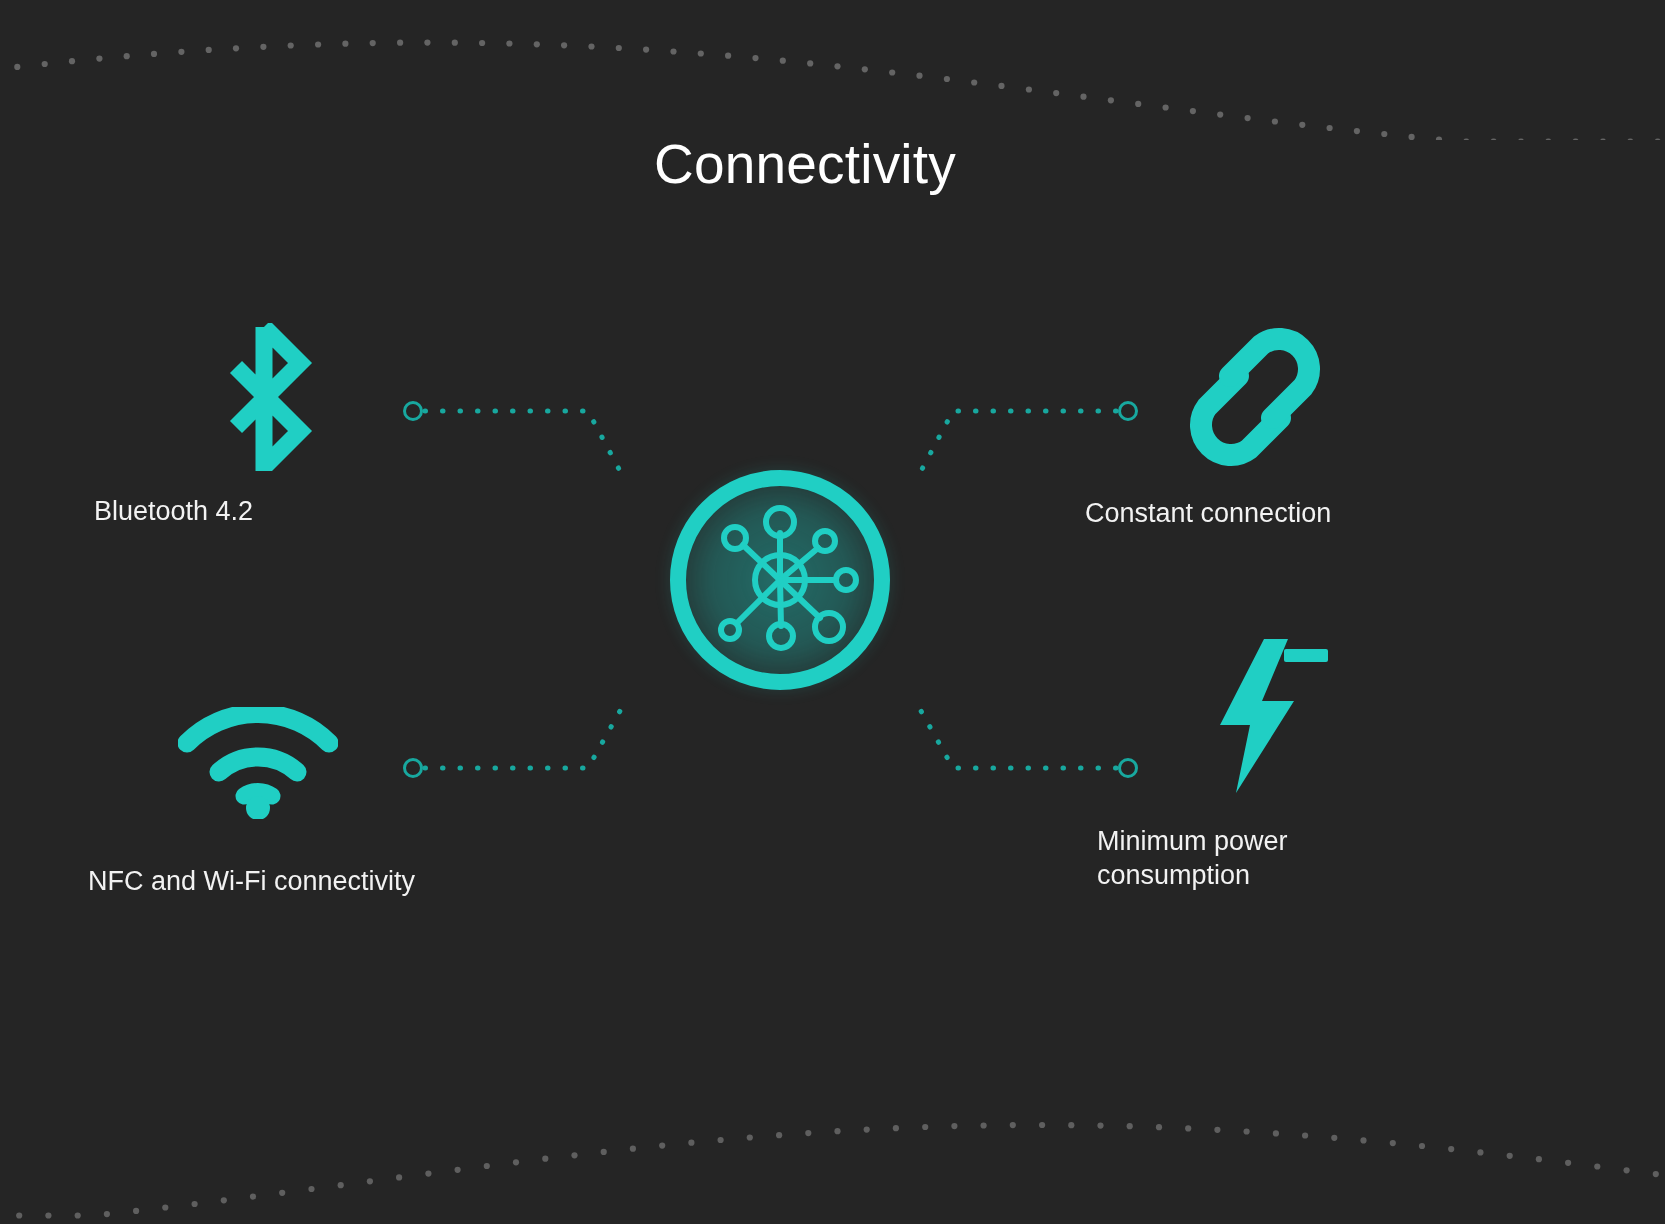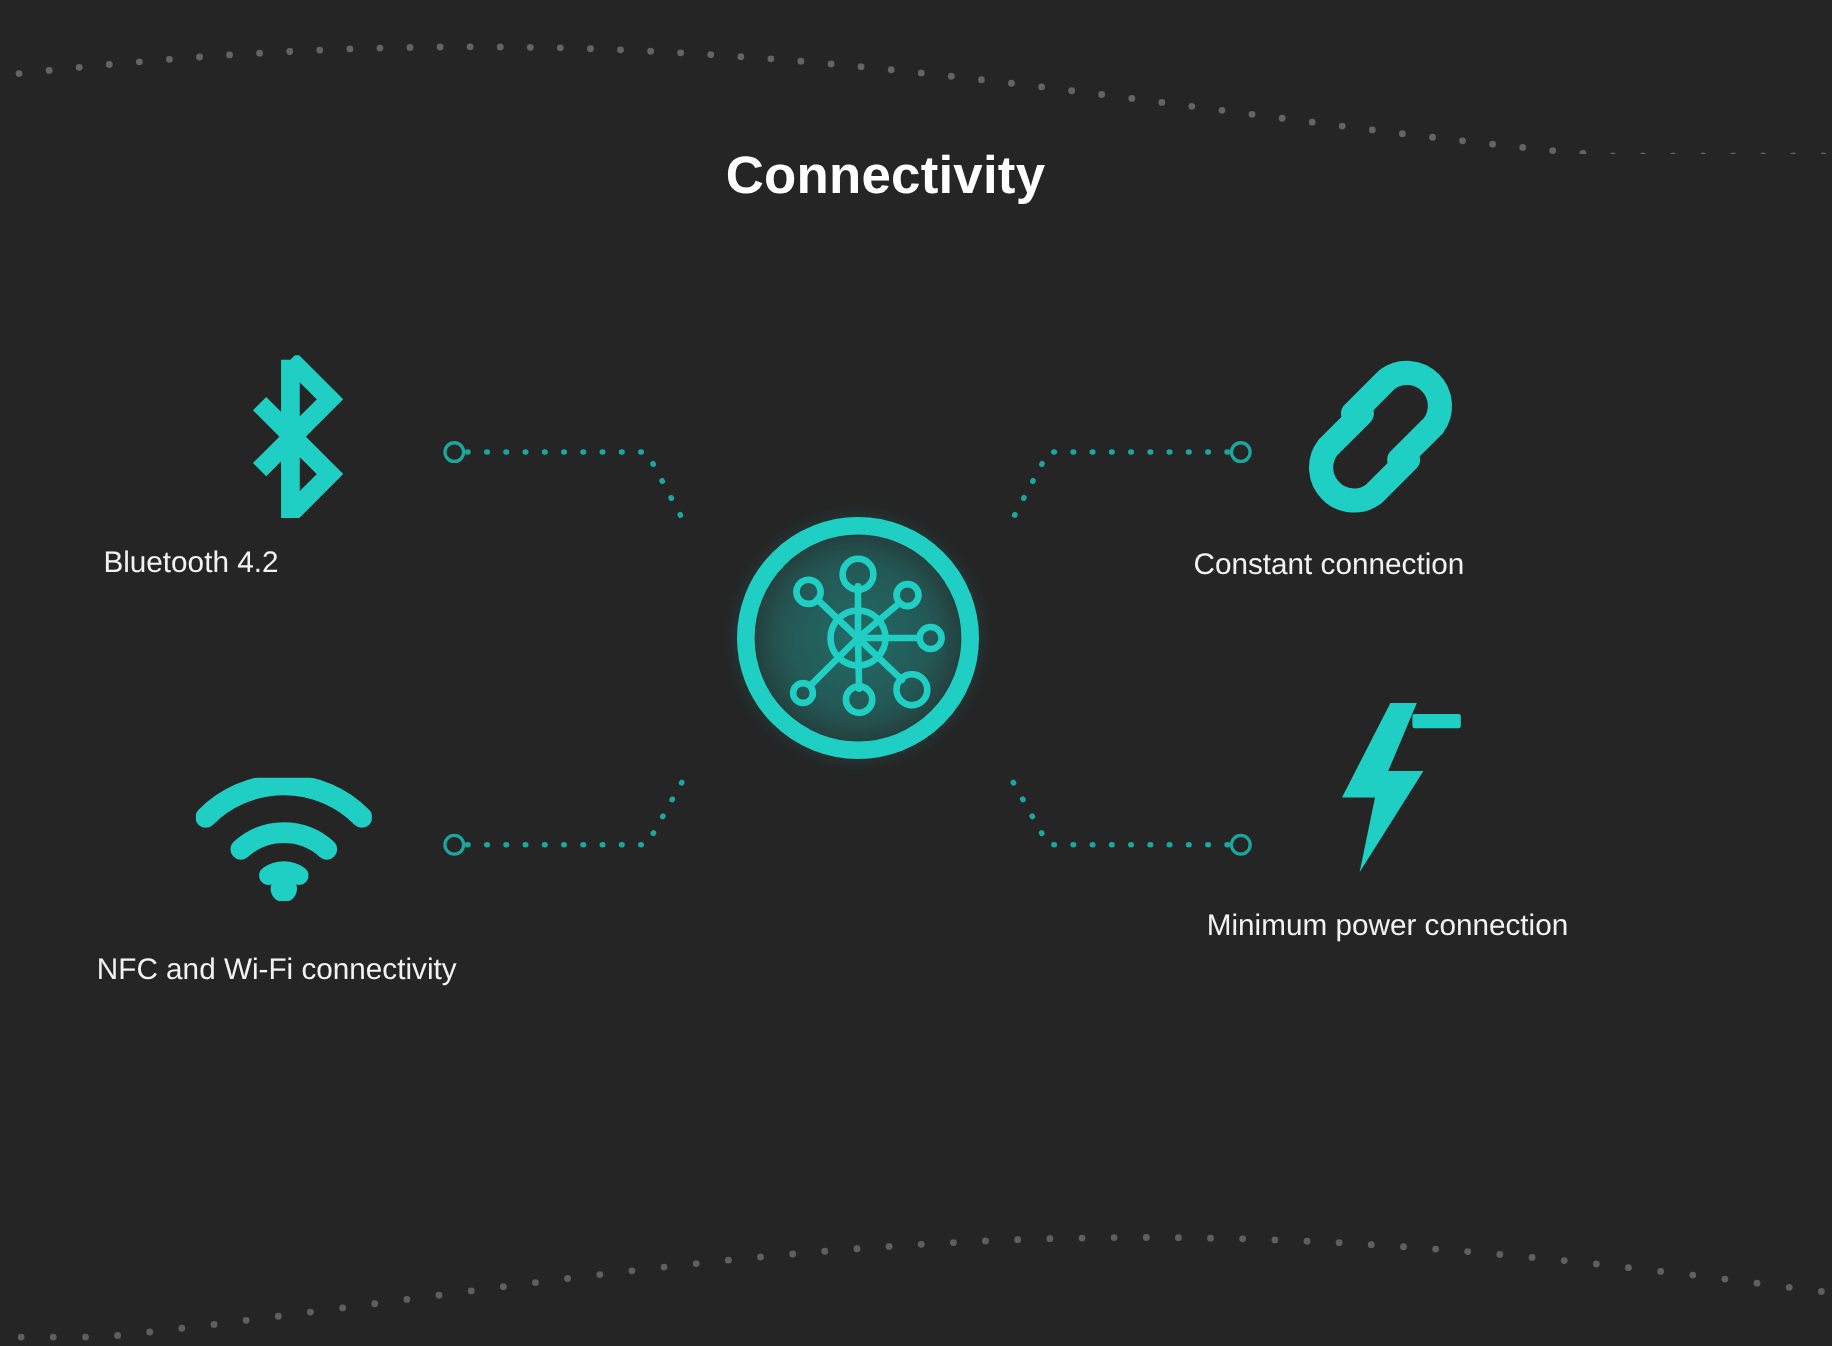--- a/index.html
+++ b/index.html
@@ -27,22 +27,22 @@
   .wave-bottom { bottom: -24px; }
 
   
   #title {
     position: absolute;
     top: 132px;
     left: 0;
     width: 1610px;
     text-align: center;
     color: #ffffff;
-    font-size: 48px;
-    font-weight: bold;
+    font-size: 55px;
+    font-weight: normal;
     letter-spacing: 0.2px;
   }
 
   
   #hub {
     position: absolute;
     left: 650px;
     top: 450px;
     width: 260px;
     height: 260px;
@@ -321,16 +321,16 @@
     <div class="item-label">Constant connection</div>
   </div>
 
   <div class="item" id="item-power">
     <div class="item-icon">
       <svg width="130" height="165" viewBox="0 0 130 165">
         <path d="M 62 6 L 18 92 L 48 92 L 34 160 L 92 68 L 60 68 L 86 6 Z" fill="#20cfc4"></path>
         <rect x="82" y="16" width="44" height="13" rx="2" fill="#20cfc4"></rect>
       </svg>
     </div>
-    <div class="item-label">Minimum power connection</div>
+    <div class="item-label">Minimum power consumption</div>
   </div>
 
 </div>
 
 </body></html>

